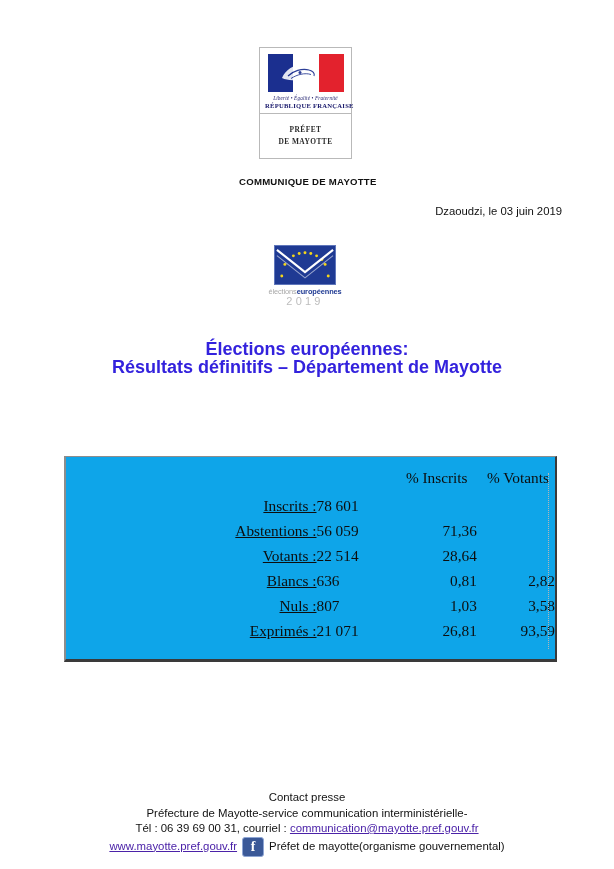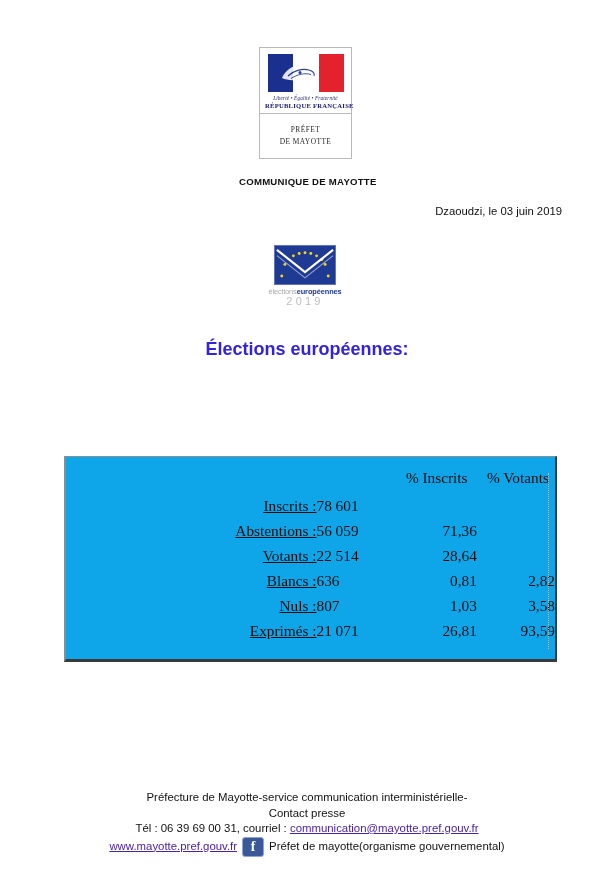--- a/index.html
+++ b/index.html
@@ -73,21 +73,21 @@
     height: 44px;
     display: flex;
     flex-direction: column;
     align-items: center;
     justify-content: center;
     text-align: center;
   }
   .prefet-l1, .prefet-l2 {
     font-family: "Liberation Serif", serif;
     font-size: 7.4px;
-    font-weight: normal;
+    font-weight: bold;
     letter-spacing: .45px;
     color: #2b2b2b;
     line-height: 12px;
   }
 
   
   .communique {
     position: absolute;
     left: 239px;
     top: 176px;
@@ -295,20 +295,21 @@
       <path d="M2 4 L31 27 L60 4" fill="none" stroke="#ffffff" stroke-width="2.2"></path>
       <path d="M2 10 L31 33 L60 10" fill="none" stroke="#ffffff" stroke-width="1.1" opacity=".55"></path>
     </svg>
   </div>
   <div class="eu-caption"><span class="eu-el">élections</span><span class="eu-eu">européennes</span></div>
   <div class="eu-year">2019</div>
 </div>
 
 <div class="title">
   <div>Élections européennes:</div>
+  <div>Résultats définitifs – Département de Mayotte</div>
 </div>
 
 <div class="table-wrap">
   <table class="results">
     <thead>
       <tr>
         <th class="c-label"></th>
         <th class="c-count"></th>
         <th class="c-pins">% Inscrits</th>
         <th class="c-pvot">% Votants</th>
@@ -349,21 +350,21 @@
           <td class="c-label">Exprimés :</td>
           <td class="c-count">21 071</td>
           <td class="c-pins">26,81</td>
           <td class="c-pvot">93,59</td>
         </tr>
       </tbody>
   </table>
 </div>
 
 <div class="footer">
+  <div>Contact presse</div>
   <div>Préfecture de Mayotte-service communication interministérielle-</div>
-  <div>Contact presse</div>
   <div><span>Tél : 06 39 69 00 31, courriel : </span><a class="lnk" href="#">communication@mayotte.pref.gouv.fr</a></div>
   <div class="fb-row">
     <a class="lnk" href="#">www.mayotte.pref.gouv.fr</a>
     <span class="fb-icon">f</span>
     <span>Préfet de mayotte(organisme gouvernemental)</span>
   </div>
 </div>
 
 </body></html>

